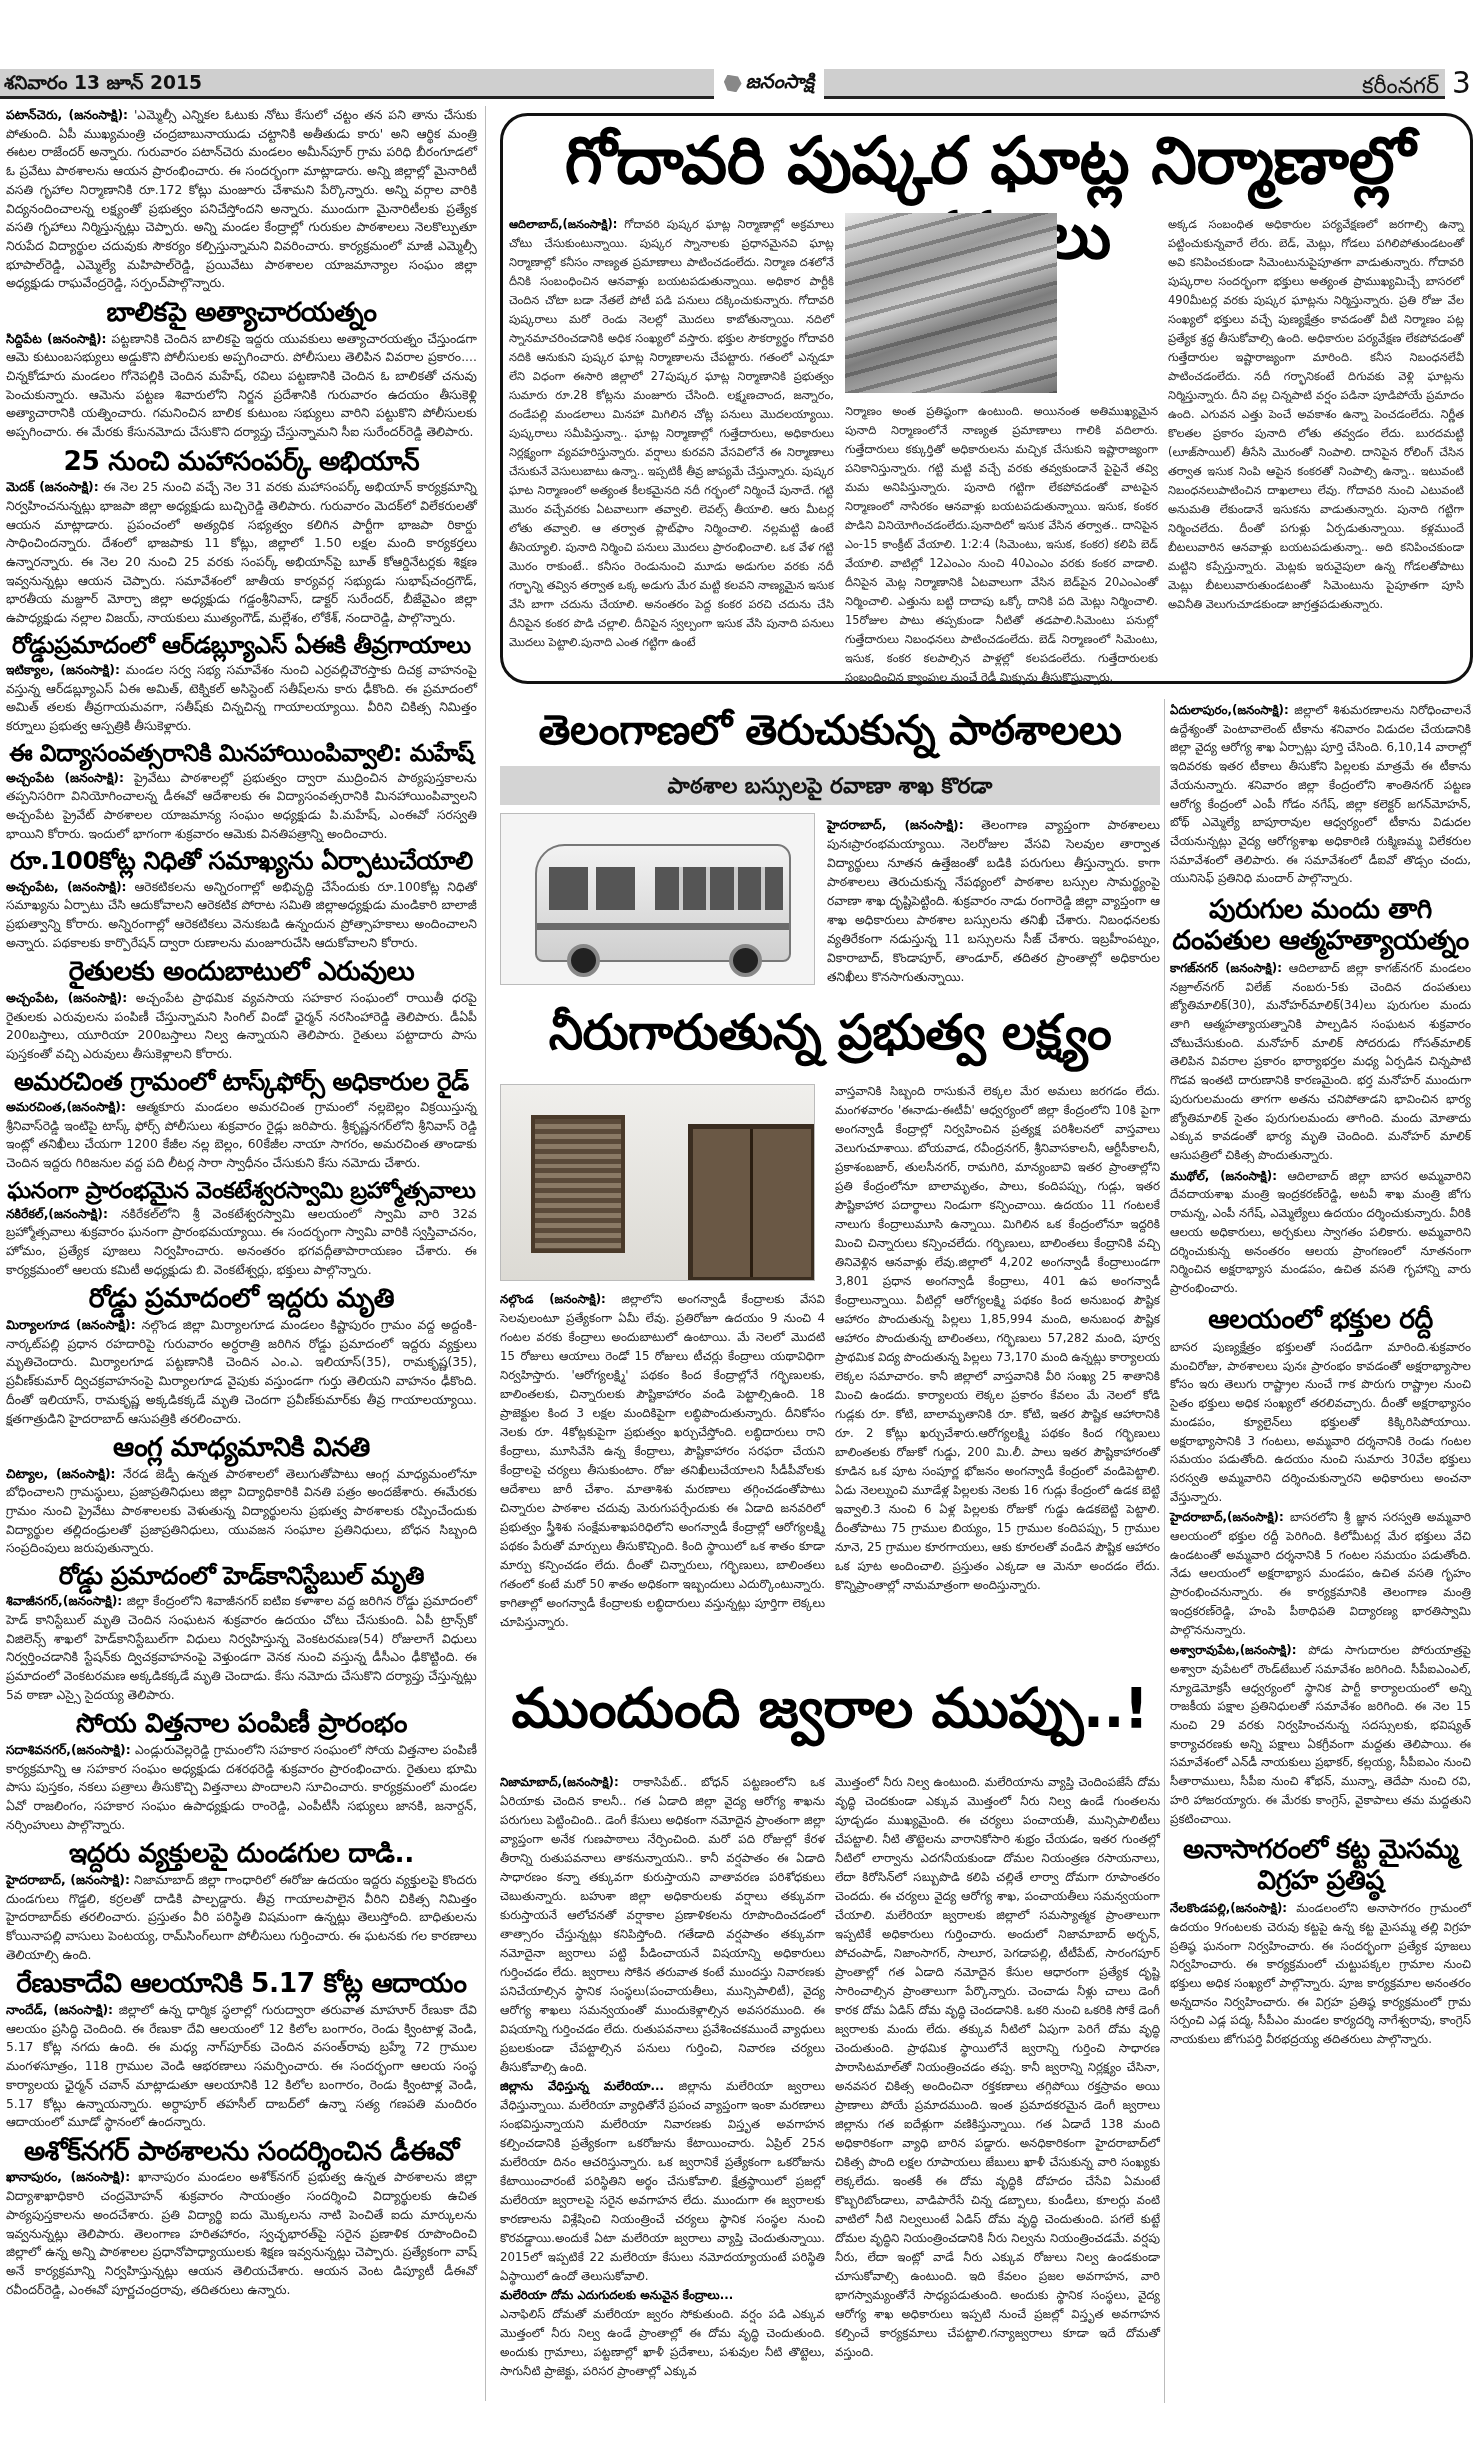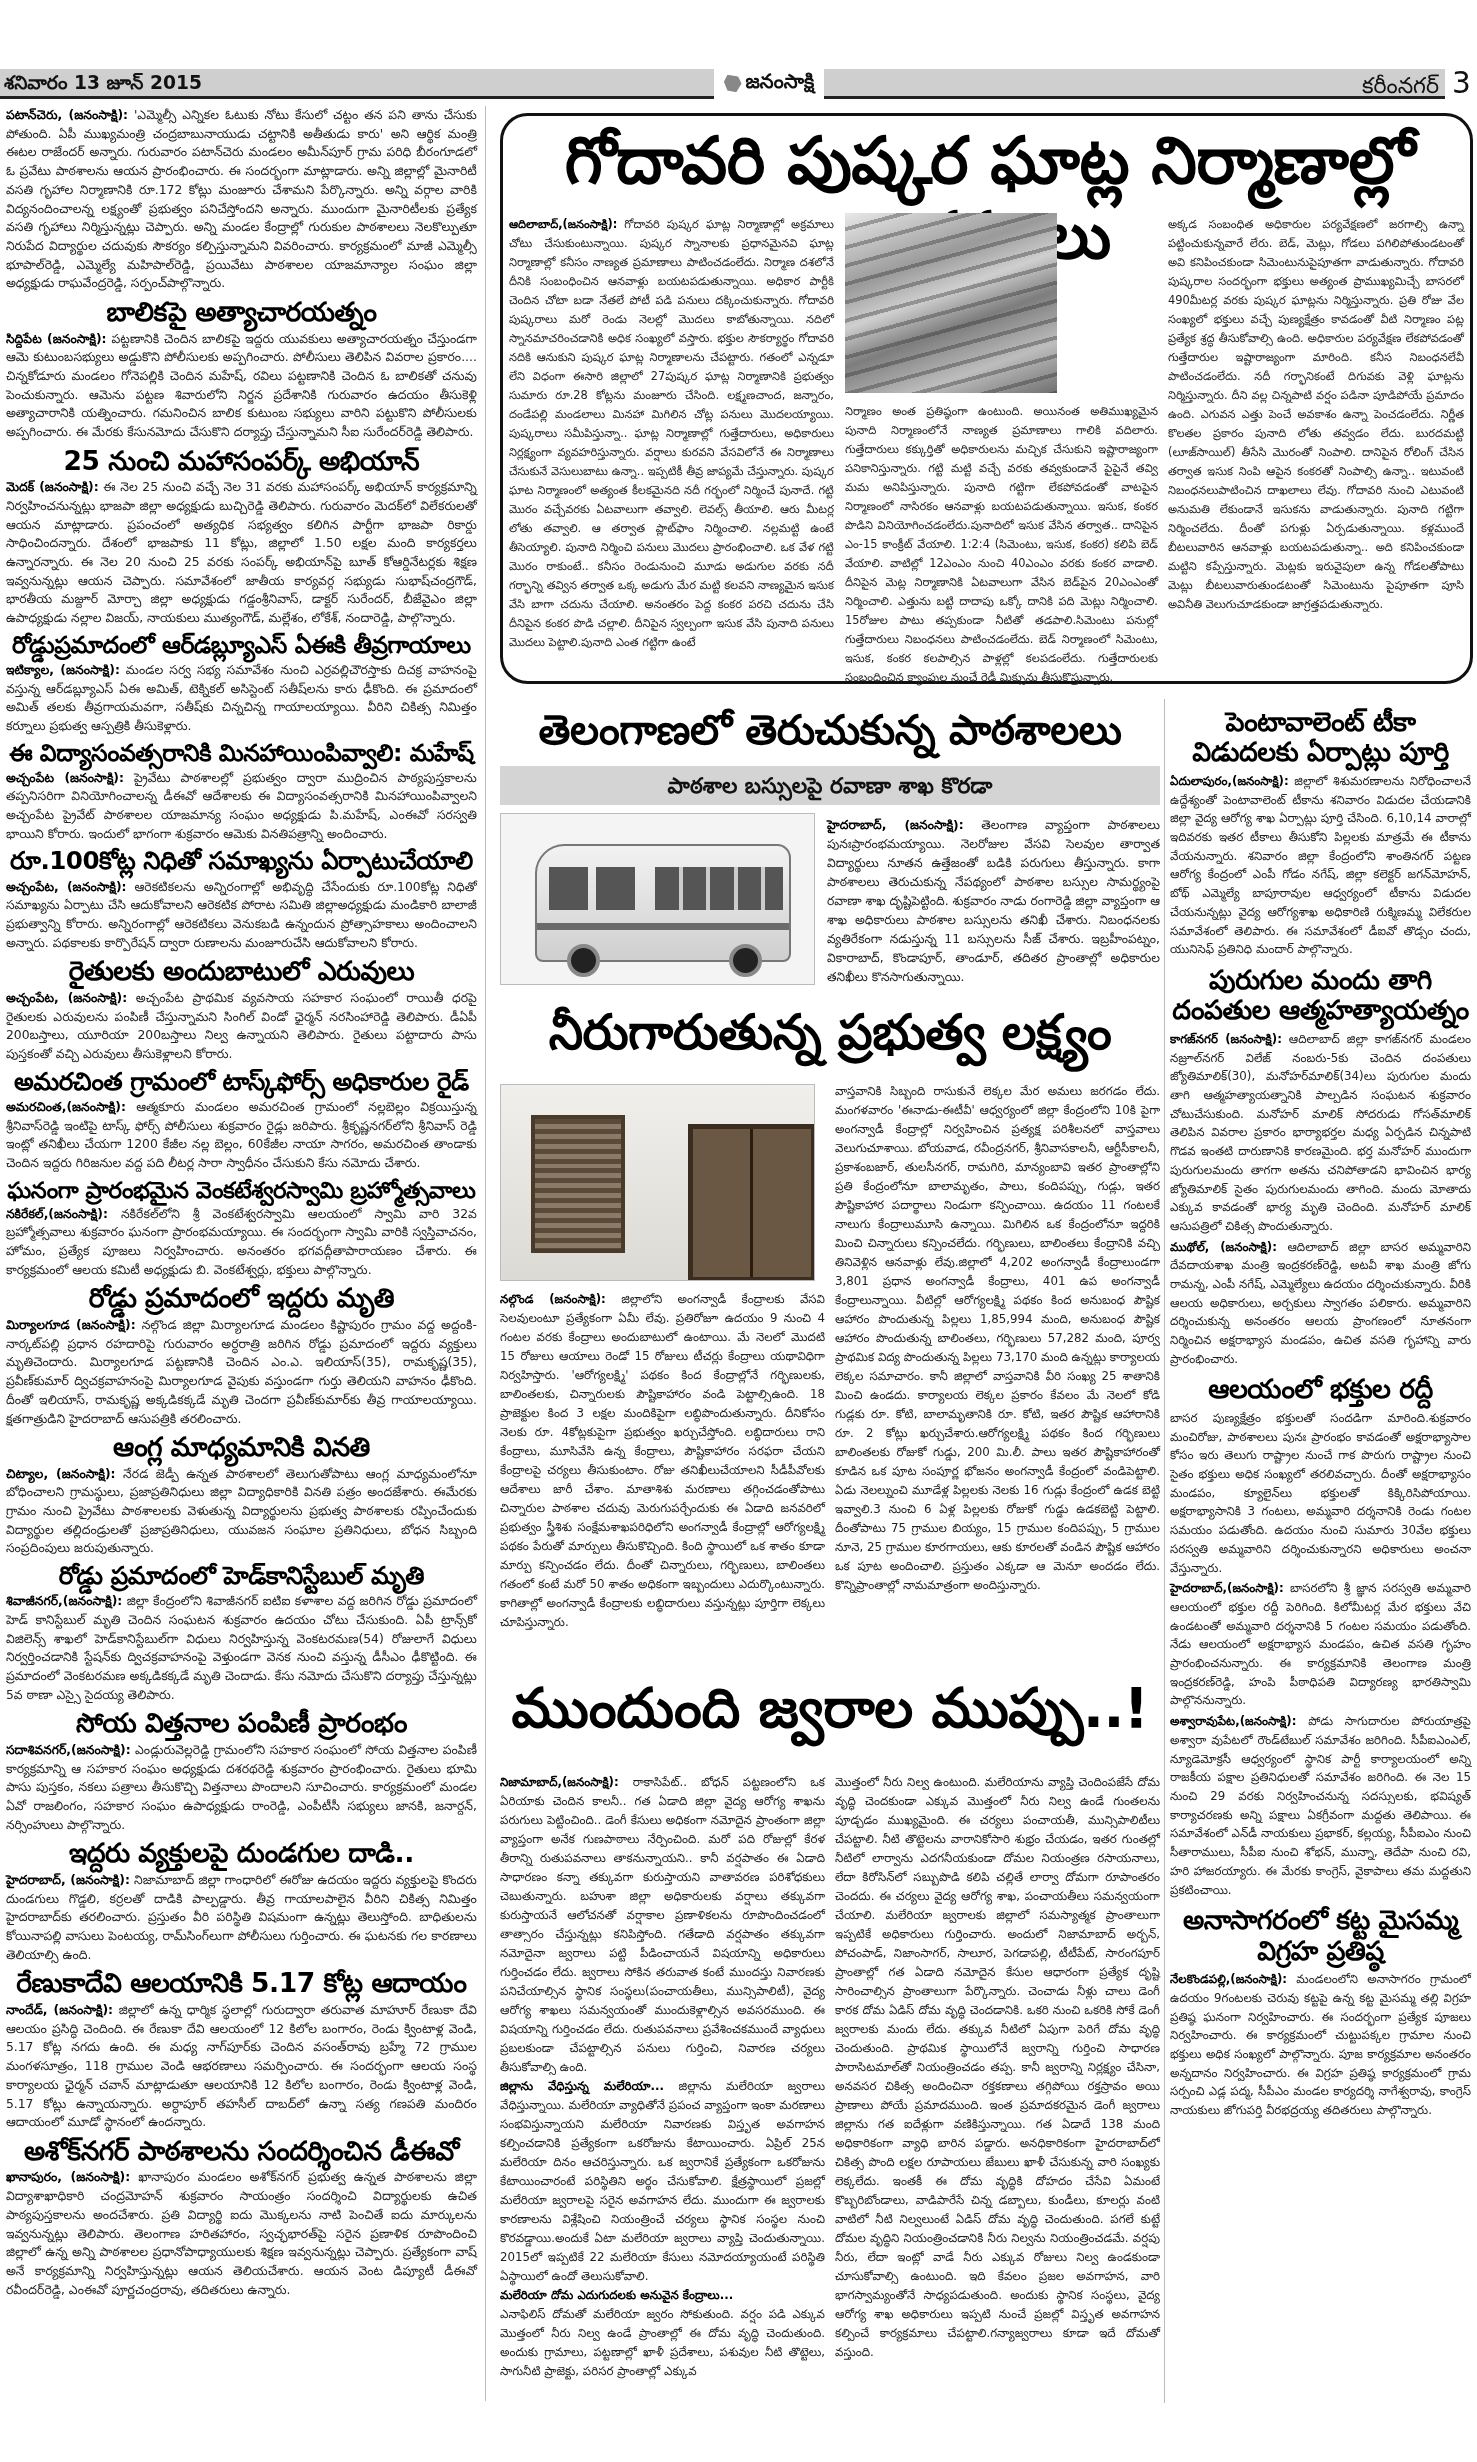--- a/index.html
+++ b/index.html
@@ -7,21 +7,21 @@
   body { font-family: "DejaVu Sans", sans-serif; color: #111; position: relative; }
 
   .masthead {
     position: absolute; top: 69px; left: 0; width: 1478px; height: 29.6px;
     background: #cfcfcf; border-bottom: 3px solid #222;
   }
   .mh-date { position: absolute; left: 3.9px; top: 3px; font-size: 18.7px; font-weight: bold; color: #111; }
   .mh-logo {
     position: absolute; left: 714px; top: -2px; height: 33px; padding: 0 9.9px;
     background: #fff; display: flex; align-items: center; gap: 3.9px;
-    font-weight: bold; font-size: 19.7px;
+    font-weight: bold; font-size: 19.7px; font-style: italic;
   }
   .mh-logo-icon { width: 17.7px; height: 17.7px; background: #888; clip-path: polygon(20% 0, 80% 10%, 100% 50%, 70% 100%, 20% 90%, 0 40%); }
   .mh-district { position: absolute; right: 39px; top: 3.9px; font-size: 22px; font-weight: normal; }
   .mh-page { position: absolute; right: 0; top: -3.9px; width: 33px; height: 37px; background: #fff; font-size: 29.6px; text-align: center; line-height: 37px; }
 
   .col { position: absolute; }
   .col-left { left: 5.9px; top: 106px; width: 471px; }
   .vrule { position: absolute; top: 106px; width: 1px; background: #bbb; }
 
   .hl { font-weight: bold; text-align: center; line-height: 1.15; color: #000; letter-spacing: -0.5px; }
@@ -215,21 +215,20 @@
   <span>ఎనాఫిలిస్ దోమతో మలేరియా జ్వరం సోకుతుంది. వర్షం పడి ఎక్కువ మొత్తంలో నీరు నిల్వ ఉండే ప్రాంతాల్లో ఈ దోమ వృద్ధి చెందుతుంది. అందుకు గ్రామాలు, పట్టణాల్లో ఖాళీ ప్రదేశాలు, పశువుల నీటి తొట్టెలు, సాగునీటి ప్రాజెక్టు, పరిసర ప్రాంతాల్లో ఎక్కువ</span>
 </div>
 <div class="body-text" style="position:absolute; left:835px; top:1773px; width:325px; font-size:11.8px; line-height:19px;">
   <span>మొత్తంలో నీరు నిల్వ ఉంటుంది. మలేరియాను వ్యాప్తి చెందింపజేసే దోమ వృద్ధి చెందకుండా ఎక్కువ మొత్తంలో నీరు నిల్వ ఉండే గుంతలను పూడ్చడం ముఖ్యమైంది. ఈ చర్యలు పంచాయతీ, మున్సిపాలిటీలు చేపట్టాలి. నీటి తొట్టెలను వారానికోసారి శుభ్రం చేయడం, ఇతర గుంతల్లో నీటిలో లార్వాను ఎదగనీయకుండా దోమల నియంత్రణ రసాయనాలు, లేదా కిరోసిన్‌లో సబ్బుపొడి కలిపి చల్లితే లార్వా దోమగా రూపాంతరం చెందదు. ఈ చర్యలు వైద్య ఆరోగ్య శాఖ, పంచాయతీలు సమన్వయంగా చేయాలి. మలేరియా జ్వరాలకు జిల్లాలో సమస్యాత్మక ప్రాంతాలుగా ఇప్పటికే అధికారులు గుర్తించారు. అందులో నిజామాబాద్ అర్బన్, పోచంపాడ్, నిజాంసాగర్, సాలూర, పెగడాపల్లి, టీటీపేట్, సారంగపూర్ ప్రాంతాల్లో గత ఏడాది నమోదైన కేసుల ఆధారంగా ప్రత్యేక దృష్టి సారించాల్సిన ప్రాంతాలుగా పేర్కొన్నారు. చెంచాడు నీళ్లు చాలు డెంగీ కారక దోమ ఏడిస్ దోమ వృద్ధి చెందడానికి. ఒకరి నుంచి ఒకరికి సోకే డెంగీ జ్వరాలకు మందు లేదు. తక్కువ నీటిలో ఏపుగా పెరిగే దోమ వృద్ధి చెందుతుంది. ప్రాథమిక స్థాయిలోనే జ్వరాన్ని గుర్తించి సాధారణ పారాసిటమాల్‌తో నియంత్రించడం తప్ప. కానీ జ్వరాన్ని నిర్లక్ష్యం చేసినా, అనవసర చికిత్స అందించినా రక్తకణాలు తగ్గిపోయి రక్తస్రావం అయి ప్రాణాలు పోయే ప్రమాదముంది. ఇంత ప్రమాదకరమైన డెంగీ జ్వరాలు జిల్లాను గత ఐదేళ్లుగా వణికిస్తున్నాయి. గత ఏడాదే 138 మంది అధికారికంగా వ్యాధి బారిన పడ్డారు. అనధికారికంగా హైదరాబాద్‌లో చికిత్స పొంది లక్షల రూపాయలు జేబులు ఖాళీ చేసుకున్న వారి సంఖ్యకు లెక్కలేదు. ఇంతకీ ఈ దోమ వృద్ధికి దోహదం చేసేవి ఏమంటే కొబ్బరిబోండాలు, వాడిపారేసే చిన్న డబ్బాలు, కుండీలు, కూలర్లు వంటి వాటిలో నీటి నిల్వలుంటే ఏడిస్ దోమ వృద్ధి చెందుతుంది. పగలే కుట్టే దోమల వృద్ధిని నియంత్రించడానికి నీరు నిల్వను నియంత్రించడమే. వర్షపు నీరు, లేదా ఇంట్లో వాడే నీరు ఎక్కువ రోజులు నిల్వ ఉండకుండా చూసుకోవాల్సి ఉంటుంది. ఇది కేవలం ప్రజల అవగాహన, వారి భాగస్వామ్యంతోనే సాధ్యపడుతుంది. అందుకు స్థానిక సంస్థలు, వైద్య ఆరోగ్య శాఖ అధికారులు ఇప్పటి నుంచే ప్రజల్లో విస్తృత అవగాహన కల్పించే కార్యక్రమాలు చేపట్టాలి.గన్యాజ్వరాలు కూడా ఇదే దోమతో వస్తుంది.</span>
 </div>
 
 <div class="vrule" style="left:1164px; top:699px; height:1704px;"></div>
 
 <div class="col col-right" style="top:701px;">
   <div class="story">
-    <div class="hl hl-r">పెంటావాలెంట్ టీకా విడుదలకు ఏర్పాట్లు పూర్తి</div>
     <p class="body-text" style="font-size:11.8px"><span class="dateline">ఏదులాపురం,(జనంసాక్షి):</span> <span>జిల్లాలో శిశుమరణాలను నిరోధించాలనే ఉద్దేశ్యంతో పెంటావాలెంట్ టీకాను శనివారం విడుదల చేయడానికి జిల్లా వైద్య ఆరోగ్య శాఖ ఏర్పాట్లు పూర్తి చేసింది. 6,10,14 వారాల్లో ఇదివరకు ఇతర టీకాలు తీసుకోని పిల్లలకు మాత్రమే ఈ టీకాను వేయనున్నారు. శనివారం జిల్లా కేంద్రంలోని శాంతినగర్ పట్టణ ఆరోగ్య కేంద్రంలో ఎంపీ గోడం నగేష్, జిల్లా కలెక్టర్ జగన్‌మోహన్, బోథ్ ఎమ్మెల్యే బాపూరావుల ఆధ్వర్యంలో టీకాను విడుదల చేయనున్నట్లు వైద్య ఆరోగ్యశాఖ అధికారిణి రుక్మిణమ్మ విలేకరుల సమావేశంలో తెలిపారు. ఈ సమావేశంలో డీఐవో తొడ్సం చందు, యునిసెఫ్ ప్రతినిధి మందార్ పాల్గొన్నారు.</span></p>
   </div>
   <div class="story">
     <div class="hl hl-r">పురుగుల మందు తాగి దంపతుల ఆత్మహత్యాయత్నం</div>
     <p class="body-text" style="font-size:11.8px"><span class="dateline">కాగజ్‌నగర్ (జనంసాక్షి):</span> <span>ఆదిలాబాద్ జిల్లా కాగజ్‌నగర్ మండలం నజ్రూల్‌నగర్ విలేజ్ నంబరు-5కు చెందిన దంపతులు జ్యోతిమాలిక్(30), మనోహర్‌మాలిక్(34)లు పురుగుల మందు తాగి ఆత్మహత్యాయత్నానికి పాల్పడిన సంఘటన శుక్రవారం చోటుచేసుకుంది. మనోహర్ మాలిక్ సోదరుడు గోసత్‌మాలిక్ తెలిపిన వివరాల ప్రకారం భార్యాభర్తల మధ్య ఏర్పడిన చిన్నపాటి గొడవ ఇంతటి దారుణానికి కారణమైంది. భర్త మనోహర్ ముందుగా పురుగులమందు తాగగా అతను చనిపోతాడని భావించిన భార్య జ్యోతిమాలిక్ సైతం పురుగులమందు తాగింది. మందు మోతాదు ఎక్కువ కావడంతో భార్య మృతి చెందింది. మనోహర్ మాలిక్ ఆసుపత్రిలో చికిత్స పొందుతున్నారు.</span></p>
   </div>
   <div class="story">
     <p class="body-text" style="font-size:11.8px"><span class="dateline">ముథోల్, (జనంసాక్షి):</span> <span>ఆదిలాబాద్ జిల్లా బాసర అమ్మవారిని దేవదాయశాఖ మంత్రి ఇంద్రకరణ్‌రెడ్డి, అటవీ శాఖ మంత్రి జోగు రామన్న, ఎంపీ నగేష్, ఎమ్మెల్యేలు ఉదయం దర్శించుకున్నారు. వీరికి ఆలయ అధికారులు, అర్చకులు స్వాగతం పలికారు. అమ్మవారిని దర్శించుకున్న అనంతరం ఆలయ ప్రాంగణంలో నూతనంగా నిర్మించిన అక్షరాభ్యాస మండపం, ఉచిత వసతి గృహాన్ని వారు ప్రారంభించారు.</span></p>
   </div>
   <div class="story">

